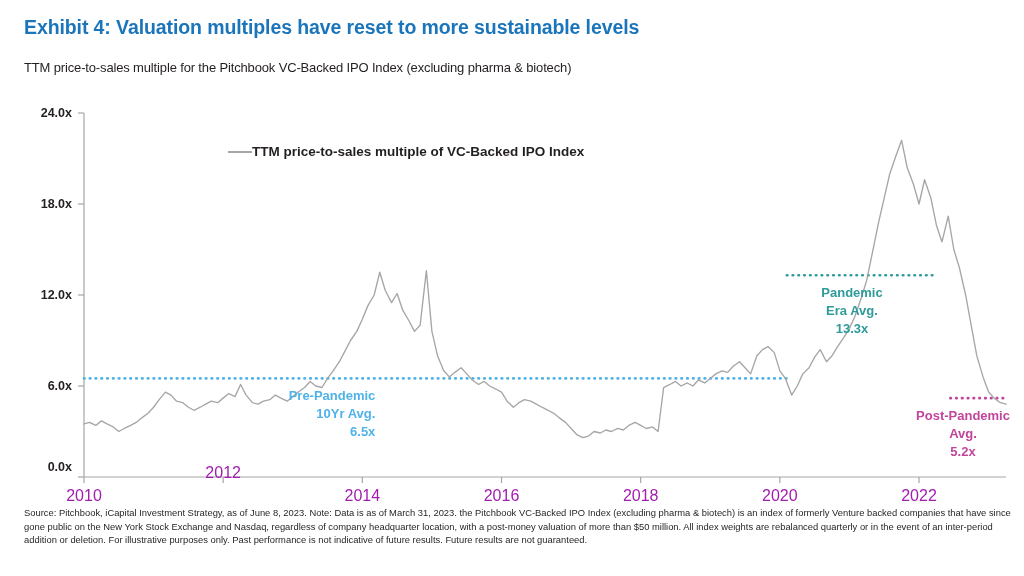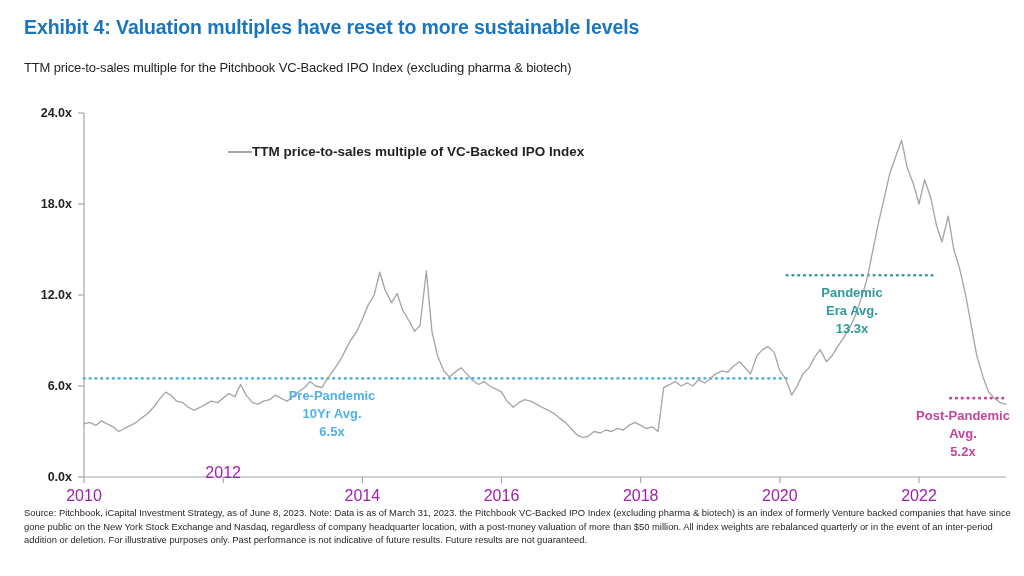--- a/index.html
+++ b/index.html
@@ -118,40 +118,40 @@
         <line x1="362.33962264150944" y1="477" x2="362.33962264150944" y2="483" stroke="#a6a6a6" stroke-width="1.2"></line>
         <line x1="501.50943396226415" y1="477" x2="501.50943396226415" y2="483" stroke="#a6a6a6" stroke-width="1.2"></line>
         <line x1="640.6792452830189" y1="477" x2="640.6792452830189" y2="483" stroke="#a6a6a6" stroke-width="1.2"></line>
         <line x1="779.8490566037736" y1="477" x2="779.8490566037736" y2="483" stroke="#a6a6a6" stroke-width="1.2"></line>
         <line x1="919.0188679245283" y1="477" x2="919.0188679245283" y2="483" stroke="#a6a6a6" stroke-width="1.2"></line>
         <line x1="84" y1="378.4166666666667" x2="786.807547169805" y2="378.4166666666667" stroke="#4fb3e8" stroke-width="2.6" stroke-linecap="round" stroke-dasharray="0.6 5.2"></line>
         <line x1="786.807547169805" y1="275.2833333333333" x2="932.9358490566069" y2="275.2833333333333" stroke="#2f9b9b" stroke-width="2.6" stroke-linecap="round" stroke-dasharray="0.6 5.2"></line>
         <line x1="950.3320754717013" y1="398.1333333333333" x2="1006" y2="398.1333333333333" stroke="#c2459c" stroke-width="2.6" stroke-linecap="round" stroke-dasharray="0.6 5.2"></line>
         <polyline points="84.00,423.92 89.57,422.40 95.83,425.43 101.40,420.88 106.96,423.92 113.23,426.95 118.79,431.50 124.36,428.47 130.62,425.43 136.19,422.40 141.76,417.85 148.02,413.30 153.58,407.23 159.15,399.65 165.41,392.07 170.98,395.10 176.55,401.17 182.81,402.68 188.38,407.23 193.94,410.27 200.21,407.23 205.77,404.20 211.34,401.17 217.60,402.68 223.17,398.13 228.74,393.58 235.00,396.62 240.57,384.48 246.13,395.10 252.40,402.68 257.96,404.20 263.53,401.17 269.79,399.65 275.36,395.10 280.93,398.13 287.19,401.17 292.75,396.62 298.32,392.07 304.58,387.52 310.15,381.45 315.72,386.00 321.98,387.52 327.55,378.42 333.11,370.83 339.38,361.73 344.94,351.12 350.51,340.50 356.77,331.40 362.34,319.27 367.91,305.62 374.17,295.00 379.74,272.25 385.30,290.45 391.57,302.58 397.13,293.48 402.70,310.17 408.96,320.78 414.53,331.40 420.10,325.33 426.36,270.73 431.92,331.40 437.49,355.67 443.75,370.83 449.32,376.90 454.89,372.35 461.15,367.80 466.72,373.87 472.28,379.93 478.55,384.48 484.11,381.45 489.68,386.00 495.94,389.03 501.51,392.07 507.08,401.17 513.34,407.23 518.91,402.68 524.47,399.65 530.74,401.17 536.30,404.20 541.87,407.23 548.13,410.27 553.70,413.30 559.26,417.85 565.53,422.40 571.09,428.47 576.66,434.53 582.92,437.57 588.49,436.05 594.06,431.50 600.32,433.02 605.89,429.98 611.45,431.50 617.72,428.47 623.28,429.98 628.85,425.43 635.11,422.40 640.68,425.43 646.25,428.47 652.51,426.95 658.08,431.50 663.64,387.52 669.90,384.48 675.47,381.45 681.04,386.00 687.30,382.97 692.87,386.00 698.43,379.93 704.70,382.97 710.26,378.42 715.83,373.87 722.09,370.83 727.66,372.35 733.23,366.28 739.49,361.73 745.06,367.80 750.62,373.87 756.89,355.67 762.45,349.60 768.02,346.57 774.28,352.63 779.85,370.83 785.42,378.42 791.68,395.10 797.25,386.00 802.81,373.87 809.07,367.80 814.64,357.18 820.21,349.60 826.47,361.73 832.04,355.67 837.60,346.57 843.87,337.47 849.43,328.37 855.00,316.23 861.26,298.03 866.83,279.83 872.40,252.53 878.66,222.20 884.23,197.93 889.79,173.67 896.06,155.47 901.62,140.30 907.19,167.60 913.45,184.28 919.02,204.00 924.59,179.73 930.85,197.93 936.42,225.23 941.98,241.92 948.24,216.13 953.81,249.50 959.38,267.70 965.64,295.00 971.21,325.33 976.77,355.67 983.04,376.90 988.60,392.07 994.17,398.13 1000.43,402.68 1006.00,404.20" fill="none" stroke="#a6a6a6" stroke-width="1.35" stroke-linejoin="round" stroke-linecap="round"></polyline>
       </svg>
-  <div class="ytick-label" style="left: 14px; top: 477px;">0.0x</div>
+  <div class="ytick-label" style="left: 14px; top: 467px;">0.0x</div>
       <div class="ytick-label" style="left: 14px; top: 386px;">6.0x</div>
       <div class="ytick-label" style="left: 14px; top: 295px;">12.0x</div>
       <div class="ytick-label" style="left: 14px; top: 204px;">18.0x</div>
       <div class="ytick-label" style="left: 14px; top: 113px;">24.0x</div>
       <div class="xtick-label" style="left: 84px; top: 487px;">2010</div>
       <div class="xtick-label" style="left: 223.17px; top: 464px;">2012</div>
       <div class="xtick-label" style="left: 362.34px; top: 487px;">2014</div>
       <div class="xtick-label" style="left: 501.509px; top: 487px;">2016</div>
       <div class="xtick-label" style="left: 640.679px; top: 487px;">2018</div>
       <div class="xtick-label" style="left: 779.849px; top: 487px;">2020</div>
       <div class="xtick-label" style="left: 919.019px; top: 487px;">2022</div>
     </div>
 
   <div id="legend">
     <span id="legend-swatch" style="background: rgb(166, 166, 166);"></span>
     <span id="legend-label">TTM price-to-sales multiple of VC-Backed IPO Index</span>
   </div>
 
-  <div class="annotation" id="annotation-pre" style="left: 332px; top: 387.417px;">
+  <div class="annotation" id="annotation-pre" style="left: 332px; top: 387.417px; text-align: right;">
     <div>Pre-Pandemic</div>
     <div>10Yr Avg.</div>
     <div>6.5x</div>
   </div>
 
   <div class="annotation" id="annotation-pandemic" style="left: 852px; top: 284.283px;">
     <div>Pandemic</div>
     <div>Era Avg.</div>
     <div>13.3x</div>
   </div>

